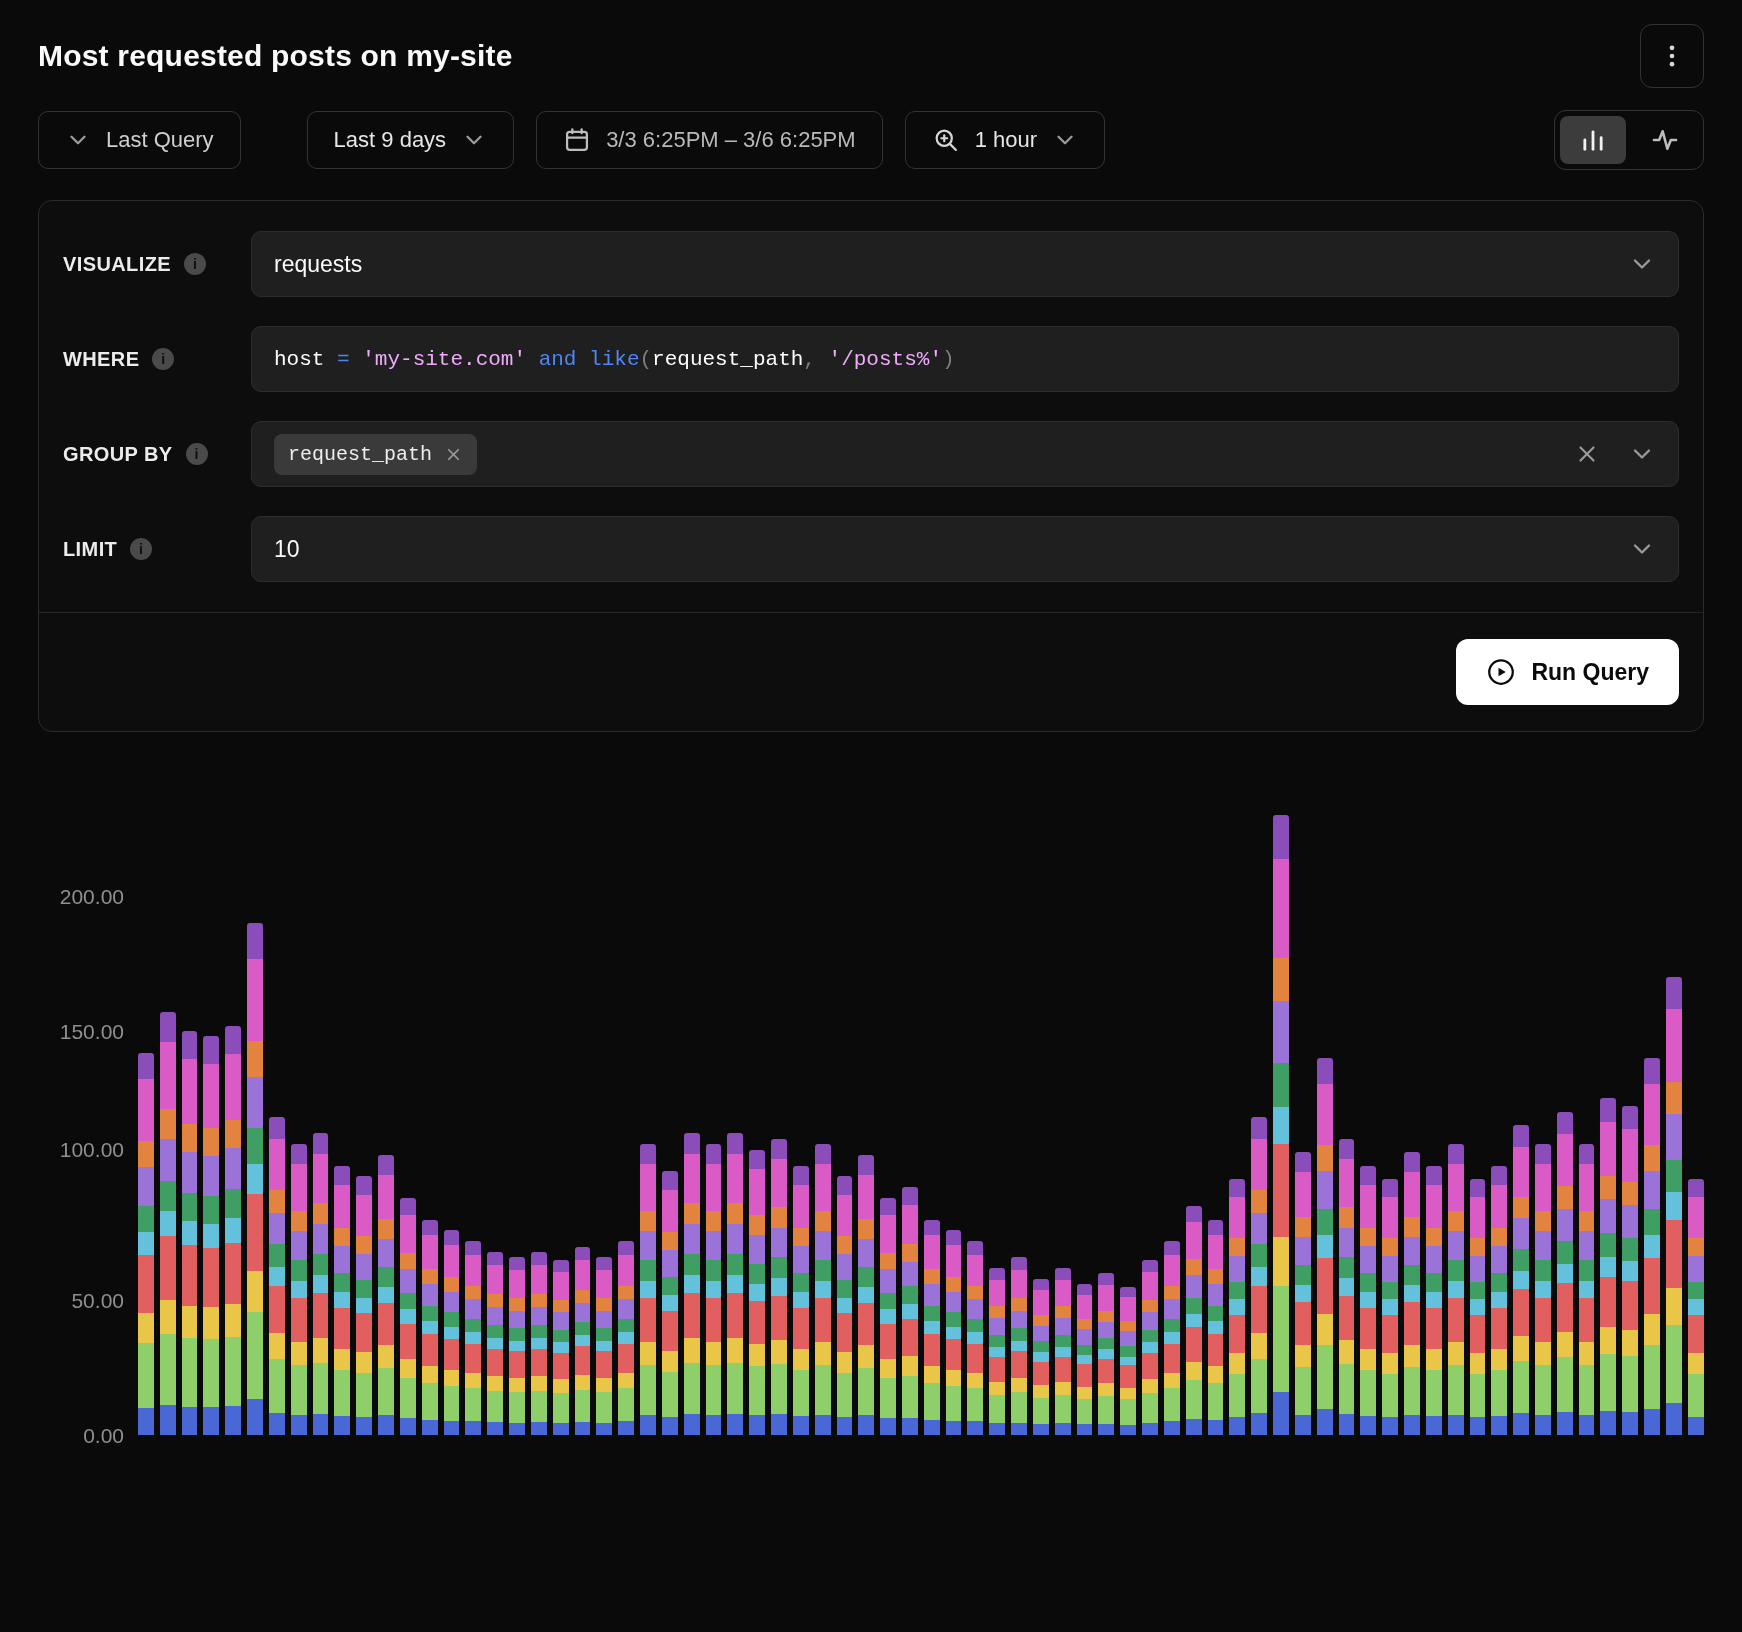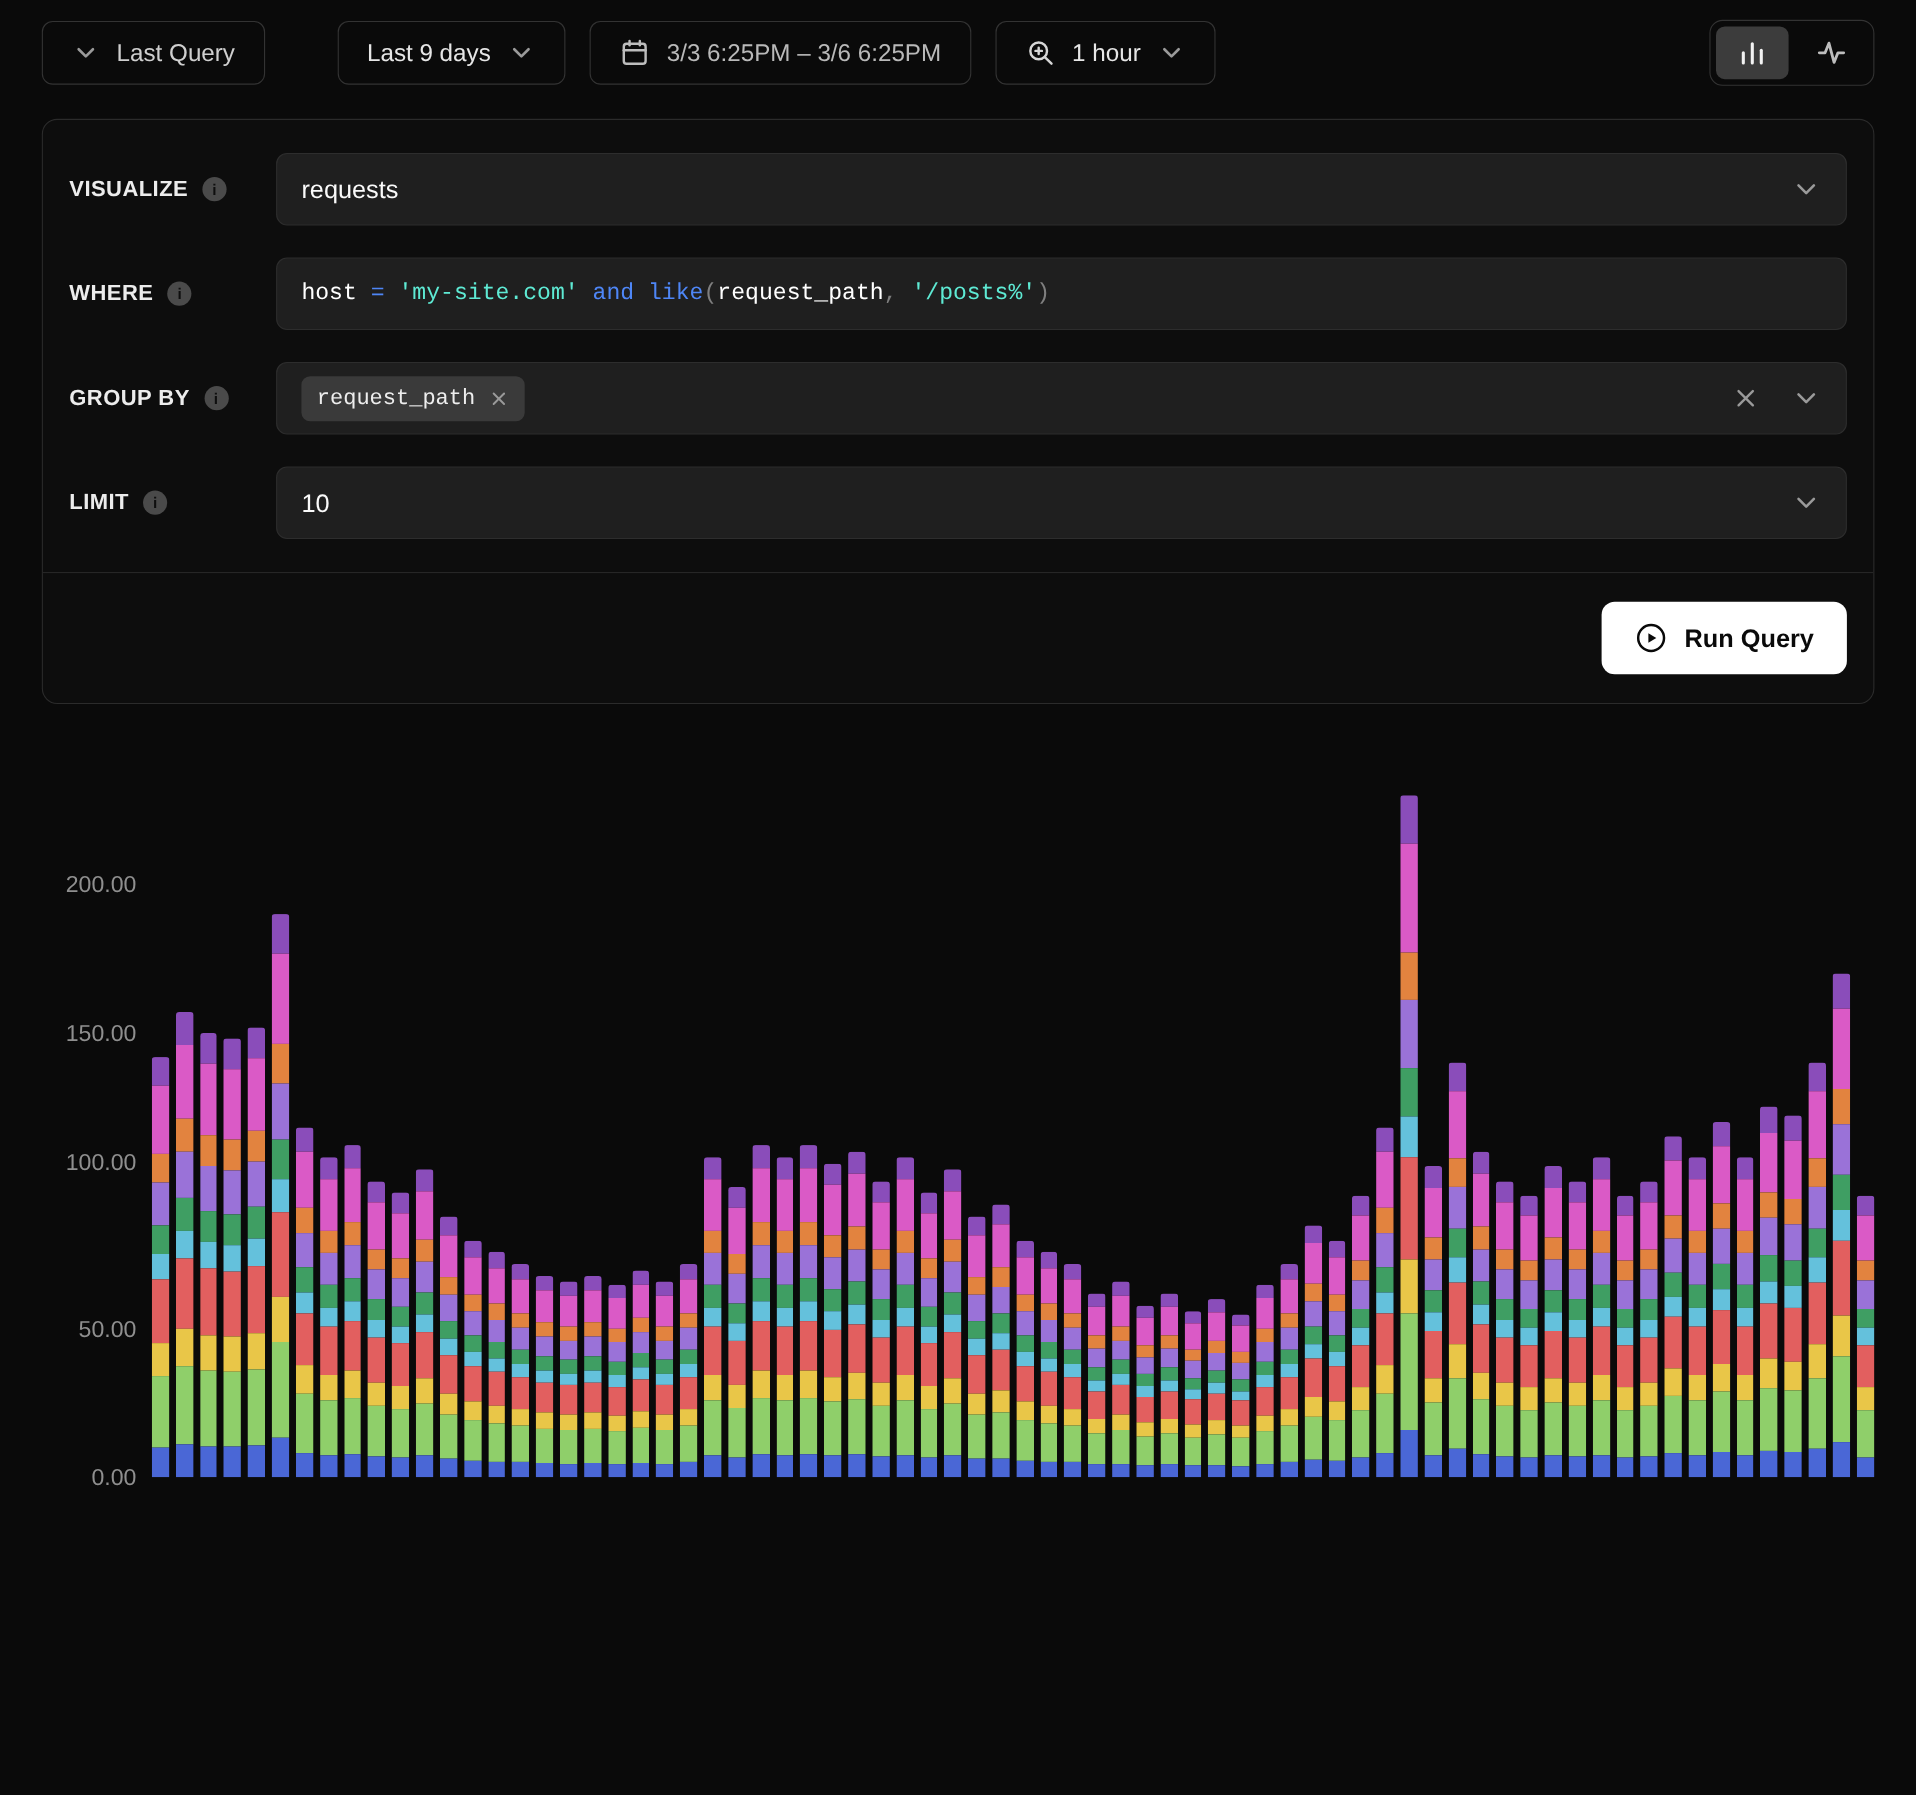--- a/index.html
+++ b/index.html
@@ -37,21 +37,21 @@
   .info { width:22px; height:22px; border-radius:50%; background:#4a4a4a; color:#0e0e0e;
           font-size:14px; font-weight:700; display:inline-flex; align-items:center; justify-content:center; }
   .field { display:flex; align-items:center; height:66px; background:#1f1f1f; border:1px solid #2d2d2d;
            border-radius:10px; padding:0 22px; gap:16px; cursor:pointer; }
   .field .grow { flex:1; }
   .field-text { font-size:23px; color:#fafafa; }
   .field .chev { color:#9a9a9a; flex:none; }
   .code { font-family:"Liberation Mono","DejaVu Sans Mono",monospace; font-size:21px; letter-spacing:0; }
   .tk-plain { color:#ffffff; }
   .tk-keyword { color:#4e86f6; }
-  .tk-string { color:#5eead4; }
+  .tk-string { color:#f0abfc; }
   .tk-punct { color:#7f7f7f; }
   .chip { display:inline-flex; align-items:center; gap:12px; background:#3a3a3a; border-radius:8px;
           padding:9px 14px; font-family:"Liberation Mono","DejaVu Sans Mono",monospace; font-size:20px;
           color:#ededed; cursor:pointer; }
   .chip .x, .field-icons { color:#9a9a9a; }
   .field-icons { display:flex; align-items:center; gap:28px; margin-left:auto; }
   .divider { border-top:1px solid #262626; margin:30px -24px 0 -24px; }
   .actions { display:flex; justify-content:flex-end; padding-top:26px; }
   .run-btn { display:inline-flex; align-items:center; gap:15px; height:66px; padding:0 30px;
              background:#ffffff; color:#0a0a0a; border:none; border-radius:12px; font-size:23px;
@@ -68,20 +68,30 @@
   .xrow { position:relative; height:50px; }
   .xtick { position:absolute; top:16px; transform:translateX(-50%); font-size:21px; color:#8f8f8f; }
 
   svg { display:block; }
 </style>
 </head>
 <body>
 
 <div class="page">
 
+  <header class="header">
+    <h1>Most requested posts on my-site</h1>
+    <button class="icon-btn">
+      <svg width="28" height="28" viewBox="0 0 24 24" fill="currentColor">
+        <circle cx="12" cy="5" r="2"></circle>
+          <circle cx="12" cy="12" r="2"></circle>
+          <circle cx="12" cy="19" r="2"></circle>
+      </svg>
+    </button>
+  </header>
 
   <div class="toolbar">
     <button class="tbtn edit-query">
       <svg class="chev" width="26" height="26" viewBox="0 0 24 24" fill="none" stroke="currentColor" stroke-width="2.2" stroke-linecap="round" stroke-linejoin="round">
           <polyline points="6 9 12 15 18 9"></polyline>
         </svg>
       <span>Last Query</span>
     </button>
 
     <button class="tbtn">

